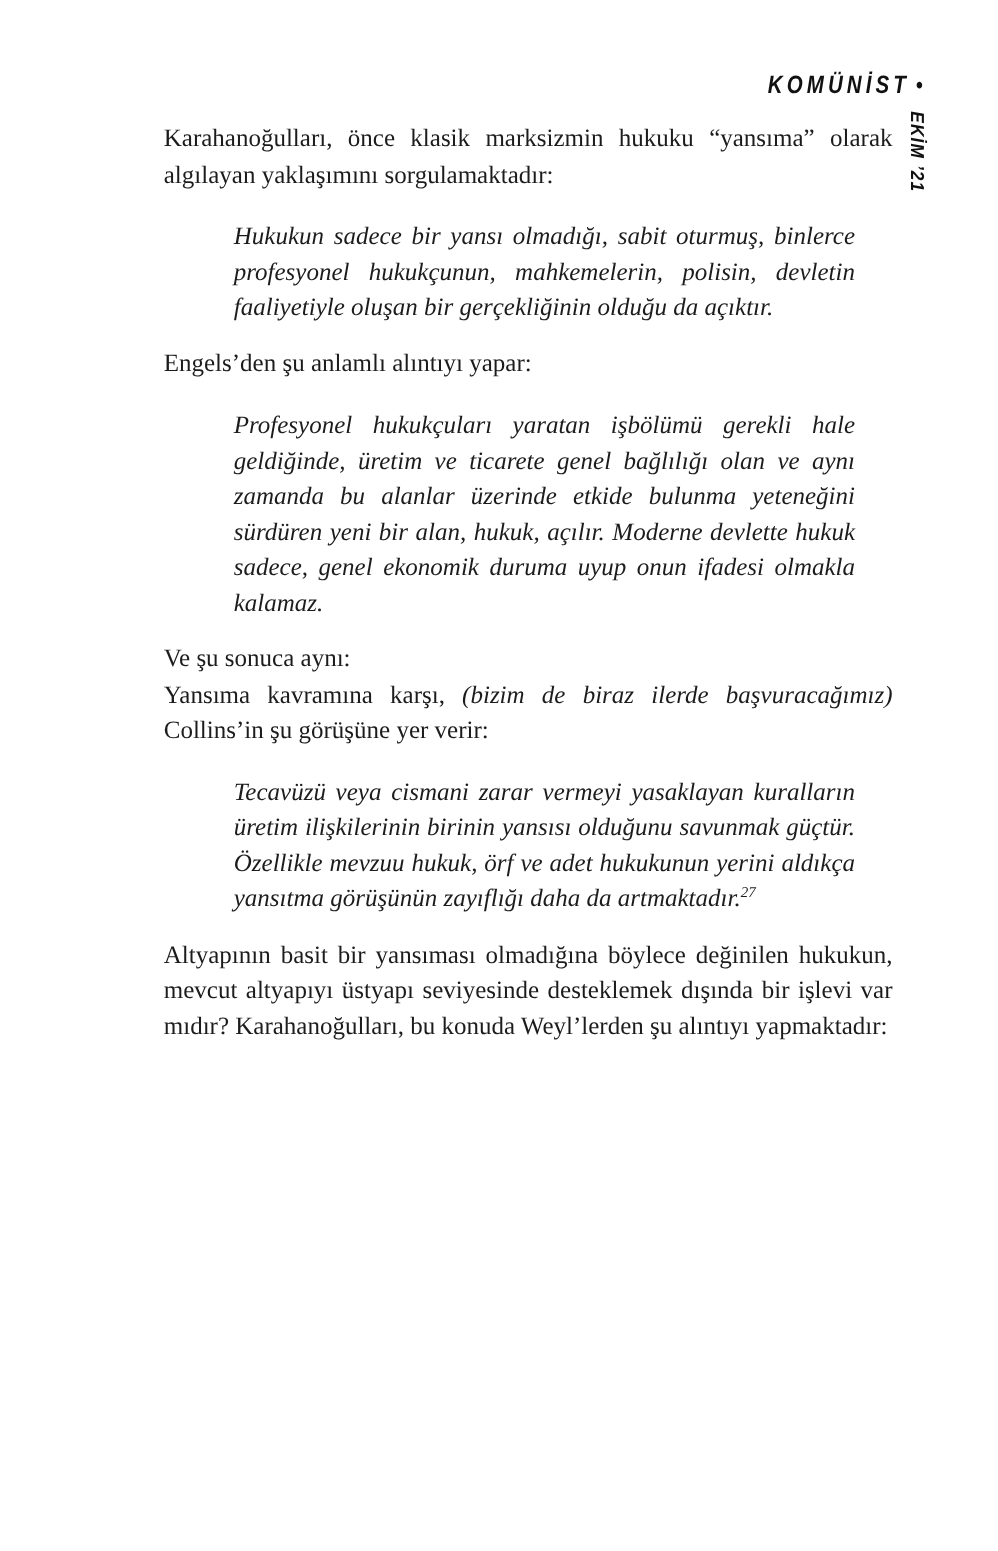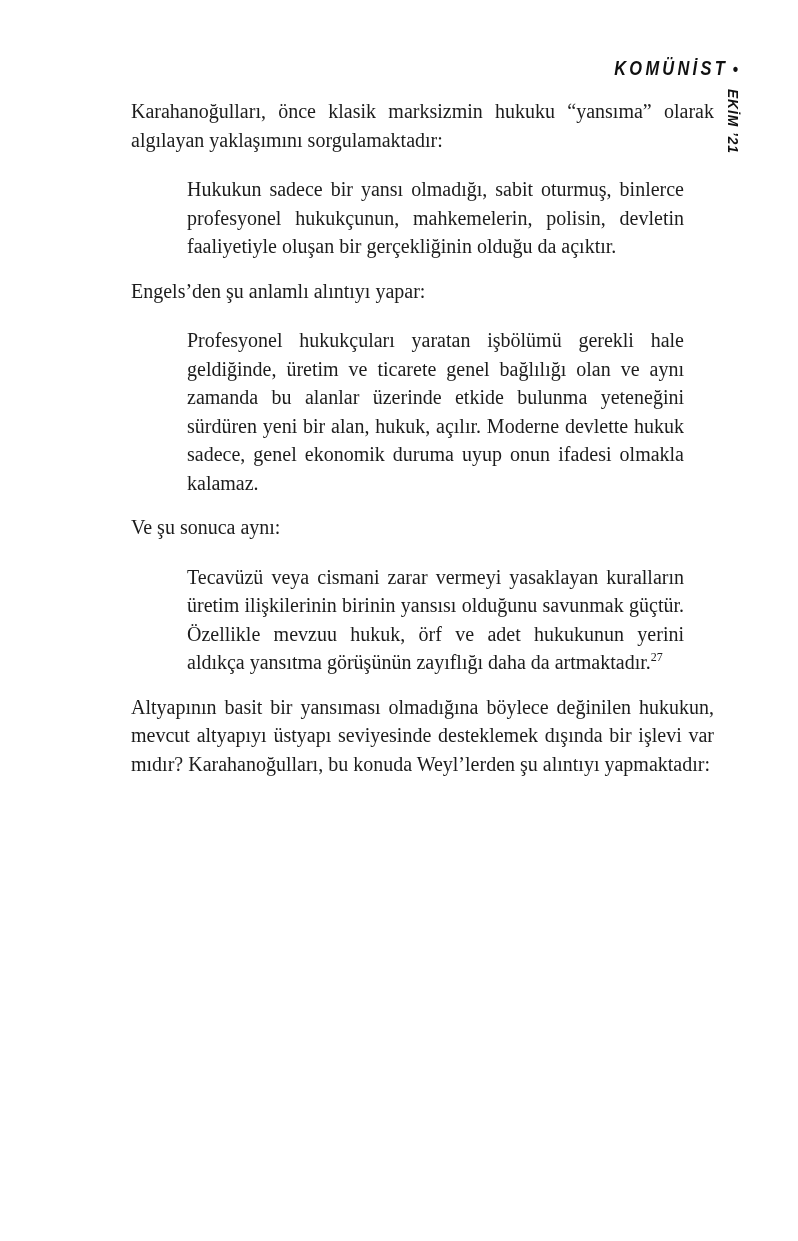--- a/index.html
+++ b/index.html
@@ -63,20 +63,21 @@
     font-size: 20px;
     line-height: 28.5px;
     text-align: justify;
     color: #1c1c1c;
     margin-left: 24px;
   }
   .para { margin: 0; }
   .quote {
     margin: 21px 30px 16px 56px;
     text-align: justify;
+    font-style: italic;
   }
   .fnref {
     font-size: 12px;
     vertical-align: super;
     line-height: 0;
     letter-spacing: 0;
   }
   em.inline-italic { font-style: italic; }
 
   
@@ -129,20 +130,21 @@
 
     <div class="quote"><span>Hukukun sadece bir yansı olmadığı, sabit oturmuş, binlerce profesyonel hukukçunun, mahkemelerin, polisin, devletin faaliyetiyle oluşan bir gerçekliğinin olduğu da açıktır.</span></div>
 
     <p class="para"><span>Engels’den şu anlamlı alıntıyı yapar:</span></p>
 
     <div class="quote"><span>Profesyonel hukukçuları yaratan işbölümü gerek­li hale geldiğinde, üretim ve ticarete genel bağlılı­ğı olan ve aynı zamanda bu alanlar üzerinde etkide bulunma yeteneğini sürdüren yeni bir alan, hukuk, açılır. Moderne devlette hukuk sadece, genel eko­nomik duruma uyup onun ifadesi olmakla kalamaz.</span></div>
 
     <p class="para"><span>Ve şu sonuca aynı:</span></p>
 
 
+    <p class="para"><span>Yansıma kavramına karşı, </span><em class="inline-italic">(bizim de biraz ilerde başvuracağımız)</em><span> Collins’in şu görüşüne yer verir:</span></p>
 
     <div class="quote"><span>Tecavüzü veya cismani zarar vermeyi yasaklayan kuralların üretim ilişkilerinin birinin yansısı oldu­ğunu savunmak güçtür. Özellikle mevzuu hukuk, örf ve adet hukukunun yerini aldıkça yansıtma gö­rüşünün zayıflığı daha da artmaktadır.</span><sup class="fnref">27</sup></div>
 
     <p class="para"><span>Altyapının basit bir yansıması olmadığına böylece değinilen hu­kukun, mevcut altyapıyı üstyapı seviyesinde desteklemek dışında bir işlevi var mıdır? Karahanoğulları, bu konuda Weyl’lerden şu alıntıyı yapmaktadır:</span></p>
   </main>
 
   <div class="footnotes">
     <div class="fn-rule"></div>
   </div>
 

